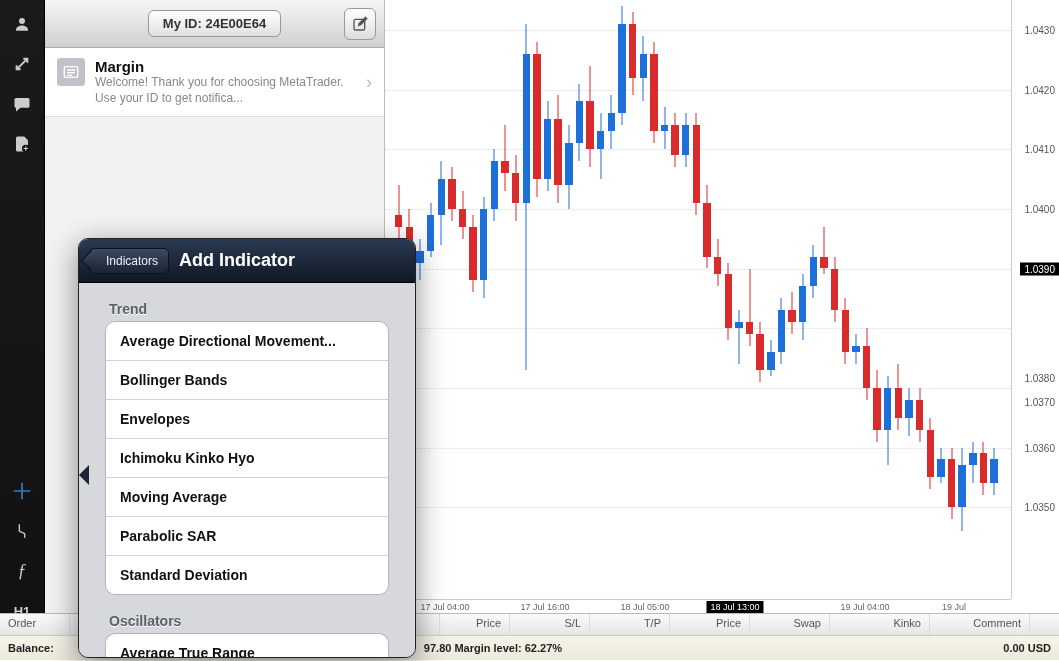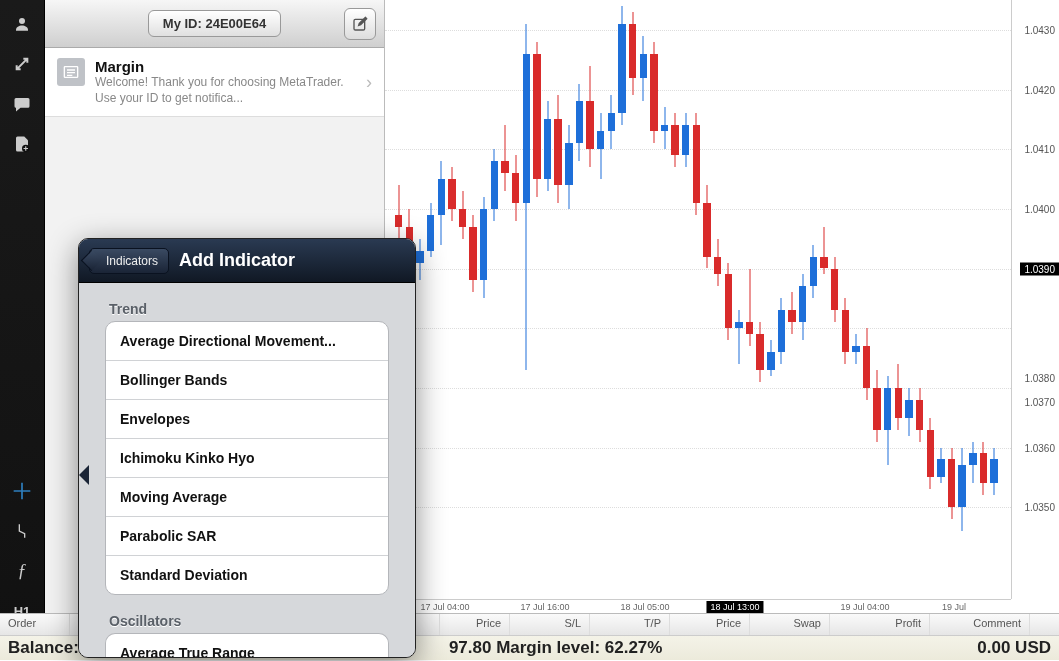--- a/index.html
+++ b/index.html
@@ -105,21 +105,21 @@
 .orders {
   position: absolute; left: 0; right: 0; bottom: 0; height: 48px; background: #fff;
   border-top: 1px solid #bbb;
 }
 .orders-head {
   display: flex; height: 22px; background: linear-gradient(#fafafa,#e6e6e6);
   border-bottom: 1px solid #ccc; font-size: 11px; color: #555;
 }
 .orders-head > div { padding: 3px 8px; border-right: 1px solid #ddd; }
 .balance-row {
-  height: 24px; background: linear-gradient(#f4f3e8,#eceadb); font-size: 17px;
+  height: 24px; background: linear-gradient(#f4f3e8,#eceadb); font-size: 11px;
   display: flex; align-items: center; padding: 0 8px; font-weight: 600; color: #222;
 }
 .balance-row .right { margin-left: auto; }
 
 
 .popover {
   position: absolute; left: 78px; top: 238px; width: 338px; height: 420px;
   background: #d6d8db; border-radius: 10px; border: 1px solid #222;
   box-shadow: 0 8px 30px rgba(0,0,0,.45); overflow: hidden; z-index: 50;
 }
@@ -506,21 +506,21 @@
 
   <div class="orders">
     <div class="orders-head" id="orders-head">
         <div style="width: 70px;">Order</div>
         <div style="width: 370px;">bol</div>
         <div style="width: 70px; text-align: right;">Price</div>
         <div style="width: 80px; text-align: right;">S/L</div>
         <div style="width: 80px; text-align: right;">T/P</div>
         <div style="width: 80px; text-align: right;">Price</div>
         <div style="width: 80px; text-align: right;">Swap</div>
-        <div style="width: 100px; text-align: right;">Profit</div>
+        <div style="width: 100px; text-align: right;">Kinko</div>
         <div style="width: 100px; text-align: right;">Comment</div>
       </div>
     <div class="balance-row">
       <span>Balance:</span>
       <span style="margin-left:370px">97.80 Margin level: 62.27%</span>
       <span class="right">0.00  USD</span>
     </div>
   </div>
 
   <div class="popover">

